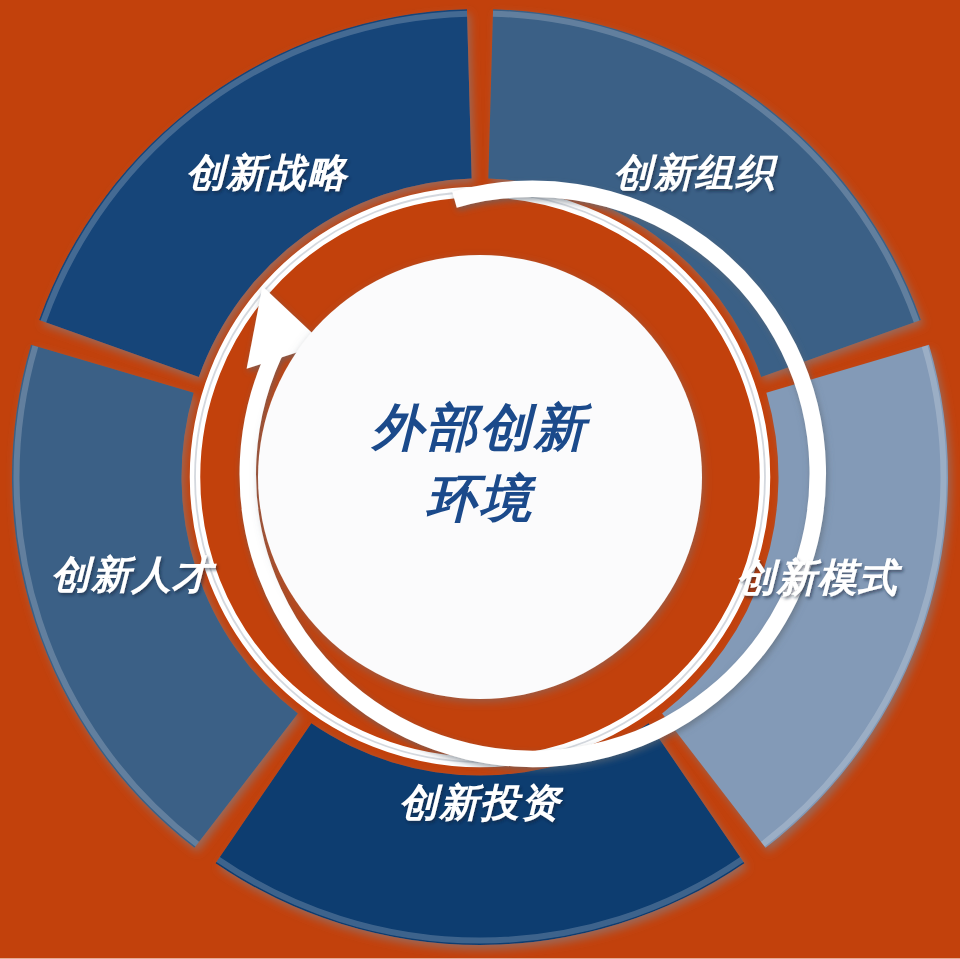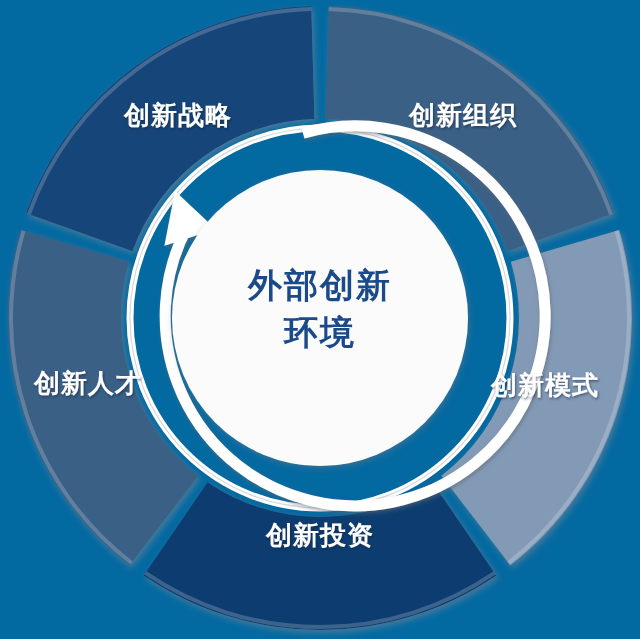--- a/index.html
+++ b/index.html
@@ -10,21 +10,22 @@
   body {
     width: 640px;
     height: 639px;
     font-family: "Liberation Sans", "DejaVu Sans", sans-serif;
     overflow: hidden;
   }
   #diagram-root {
     position: relative;
     width: 640px;
     height: 639px;
-    background: #0369a1;
+    background: #c2410c;
+    font-style: italic;
   }
   svg#wheel {
     display: block;
     width: 640px;
     height: 639px;
   }
   .seg-label {
     font-family: "Liberation Sans", "DejaVu Sans", sans-serif;
     font-weight: bold;
     font-size: 26px;

